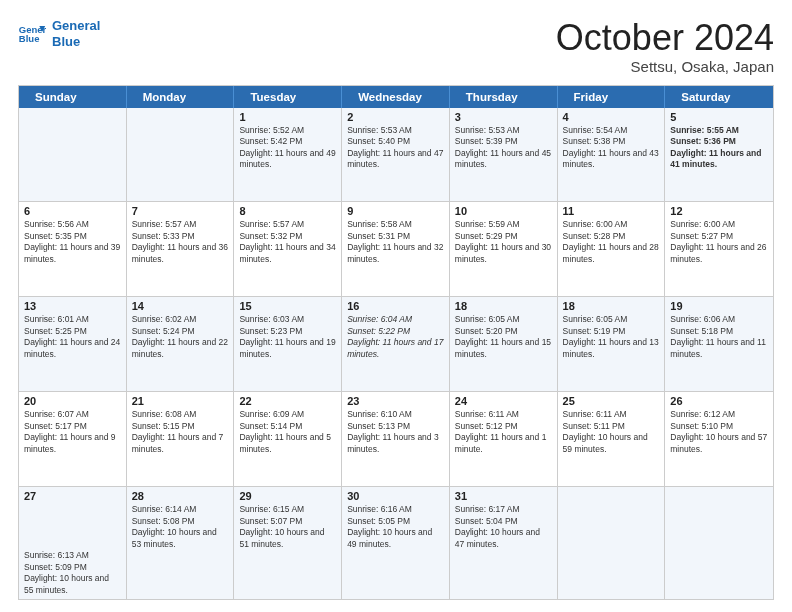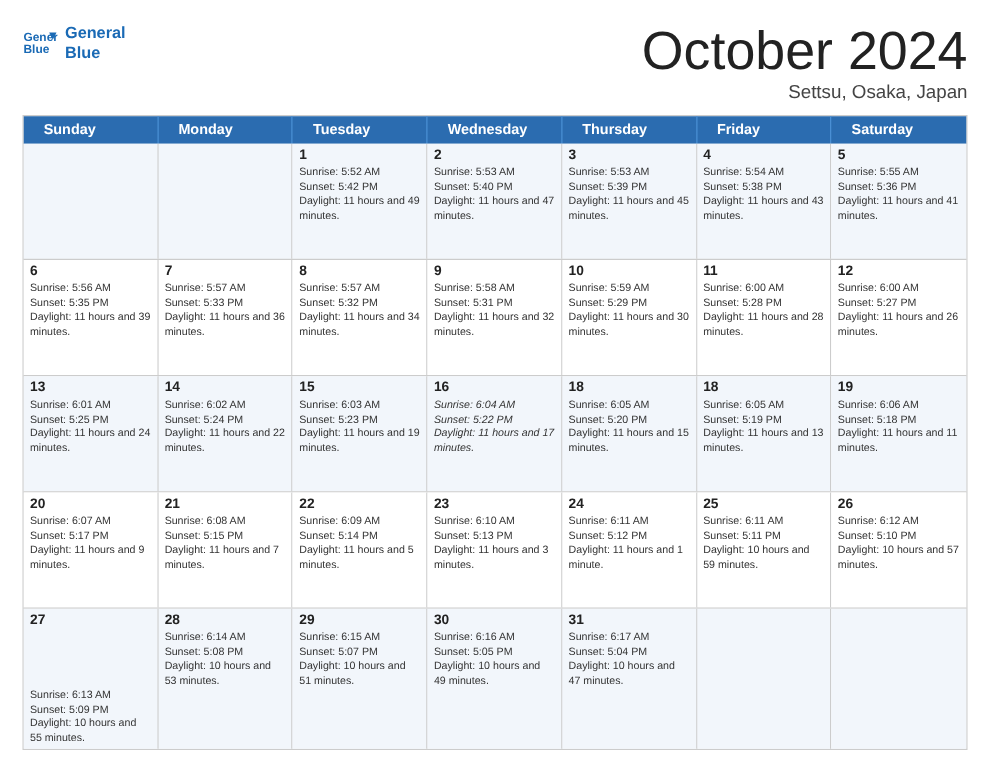--- a/index.html
+++ b/index.html
@@ -29,21 +29,21 @@
       gap: 2px;
     }
     .logo-icon {
       width: 28px;
       height: 22px;
     }
     .title-block {
       text-align: right;
     }
     .month-title {
-      font-size: 43px;
+      font-size: 36px;
       font-weight: 300;
       color: #222;
       line-height: 1.1;
     }
     .location {
       font-size: 15px;
       color: #444;
     }
     .calendar {
       flex: 1;
@@ -157,21 +157,21 @@
 Daylight: 11 hours and 45 minutes.</div>
           </div>
           <div class="cal-cell alt-row">
             <span class="day-num">4</span>
             <div class="cell-text" style="white-space: pre-line;">Sunrise: 5:54 AM
 Sunset: 5:38 PM
 Daylight: 11 hours and 43 minutes.</div>
           </div>
           <div class="cal-cell alt-row">
             <span class="day-num">5</span>
-            <div class="cell-text" style="white-space: pre-line;">Sunrise: 5:55 AM
+            <div class="cell-text" style="white-space: pre-line; font-weight: bold;">Sunrise: 5:55 AM
 Sunset: 5:36 PM
 Daylight: 11 hours and 41 minutes.</div>
           </div>
         </div>
         <div class="cal-row">
           <div class="cal-cell">
             <span class="day-num">6</span>
             <div class="cell-text" style="white-space: pre-line;">Sunrise: 5:56 AM
 Sunset: 5:35 PM
 Daylight: 11 hours and 39 minutes.</div>

